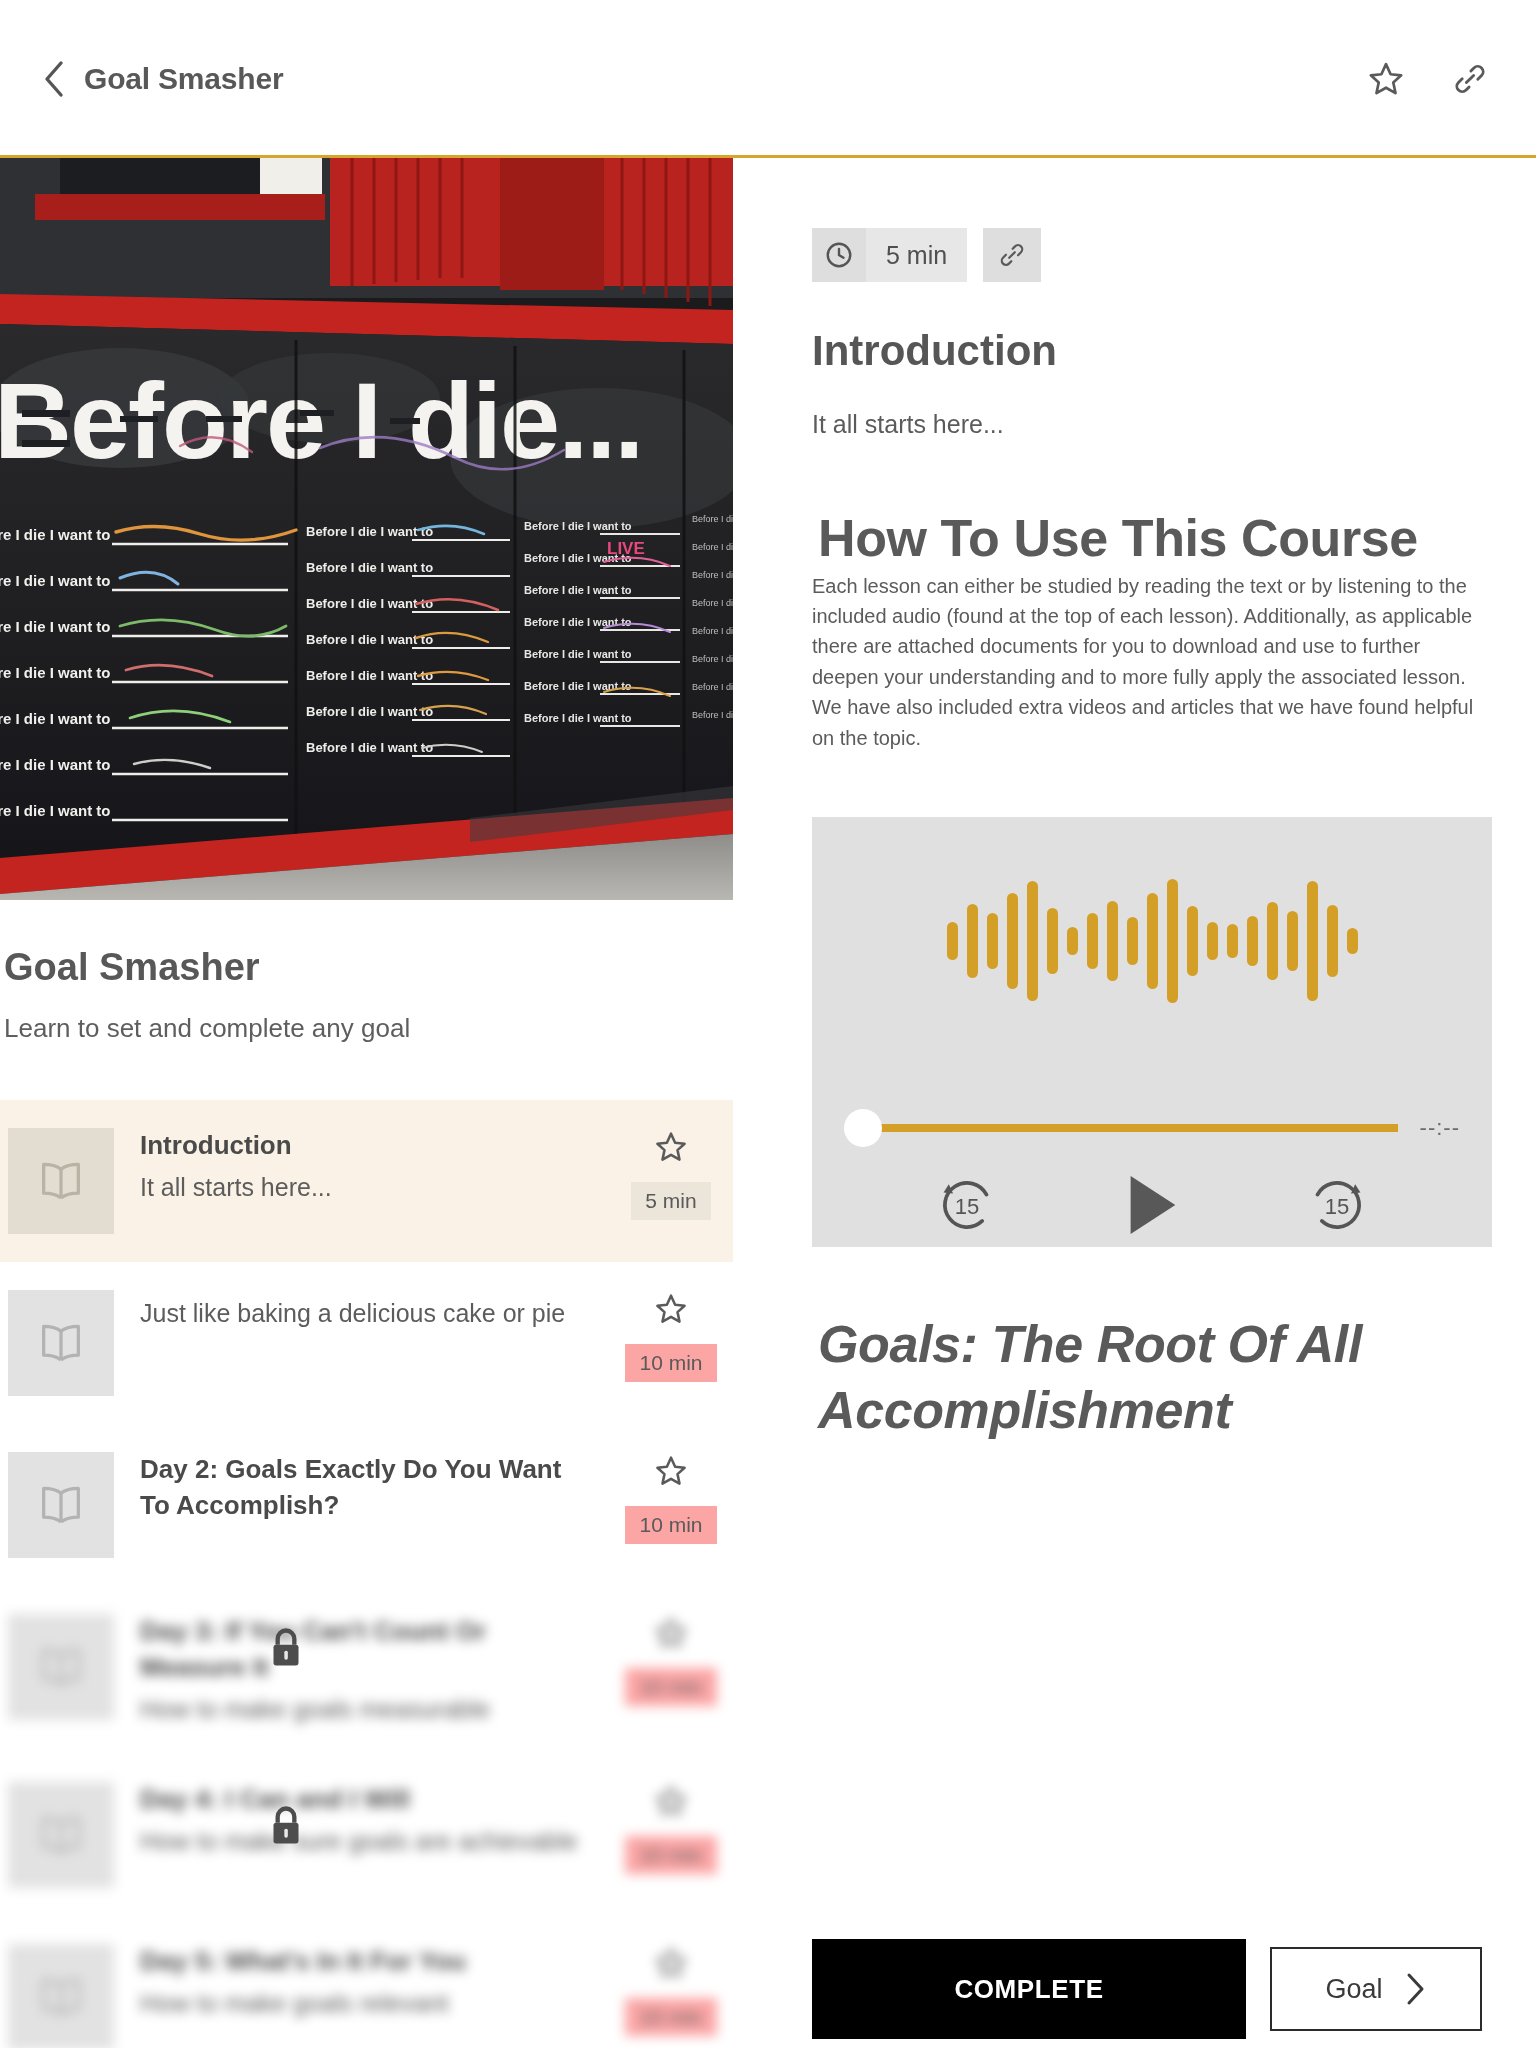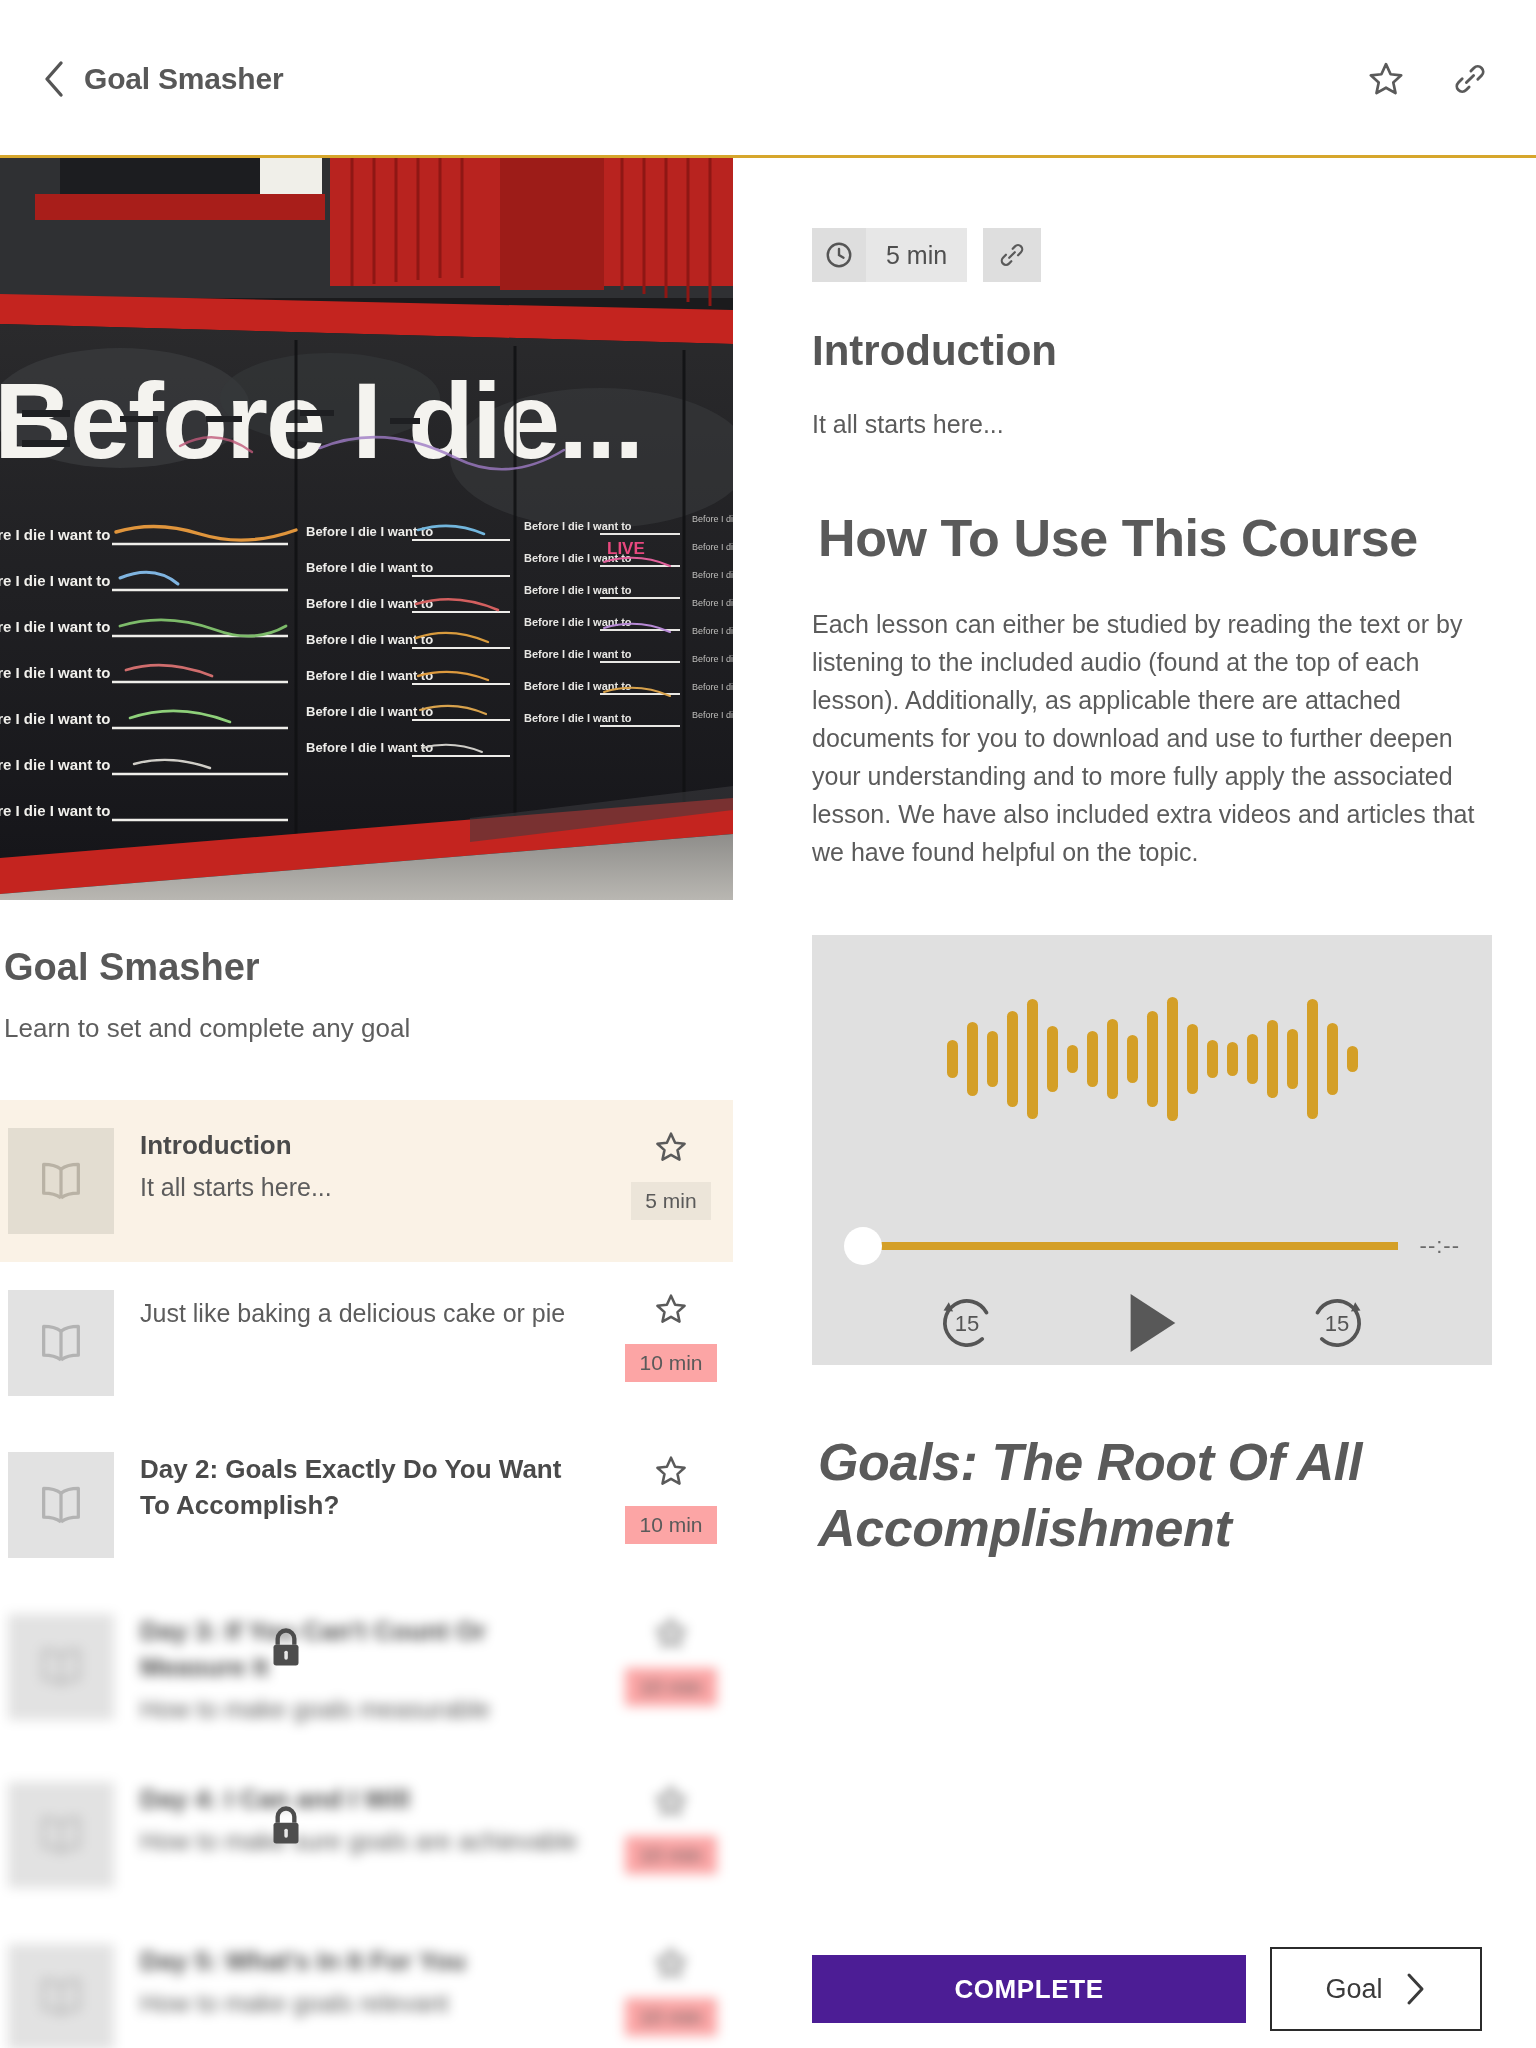--- a/index.html
+++ b/index.html
@@ -136,22 +136,21 @@
     font-size: 42px; font-weight: bold; color: #565656;
     line-height: 1.18;
   }
   .lede { margin-top: 34px; font-size: 25px; color: #5b5b5b; }
   .h2 {
     margin-top: 66px;
     font-size: 52px; font-weight: bold; color: #5a5a5a;
     line-height: 1.27; letter-spacing: -0.4px; margin-left: 6px;
   }
   .para {
-    margin-top: 34px;
-    font-size: 25px; color: #5b5b5b; line-height: 1.52;
+    font-size: 20px; color: #5b5b5b; line-height: 1.52;
   }
 
   
   .player {
     margin-top: 64px;
     width: 680px; height: 430px;
     background: #e0e0e0;
     position: relative;
   }
   .wave { position: absolute; top: 64px; left: 0; width: 680px; height: 120px;
@@ -178,22 +177,22 @@
   .h2-clip { margin-top: 64px; max-height: 130px; overflow: hidden; font-style: italic; }
 
   
   .bottom-bar {
     position: absolute; bottom: 0; left: 812px;
     width: 680px; height: 118px;
     display: flex; align-items: center; gap: 24px;
     background: #ffffff;
   }
   .btn-complete {
-    width: 434px; height: 68px;
-    background: #4c1d95; color: #ffffff;
+    width: 434px; height: 100px;
+    background: #000000; color: #ffffff;
     border: none; cursor: pointer;
     font-family: "Liberation Sans", sans-serif;
     font-size: 26px; font-weight: bold; letter-spacing: 0.6px;
   }
   .btn-next {
     width: 212px; height: 84px;
     background: #ffffff; border: 2px solid #2b2b2b;
     cursor: pointer; display: flex; align-items: center; justify-content: center;
     gap: 22px;
     font-family: "Liberation Sans", sans-serif;

